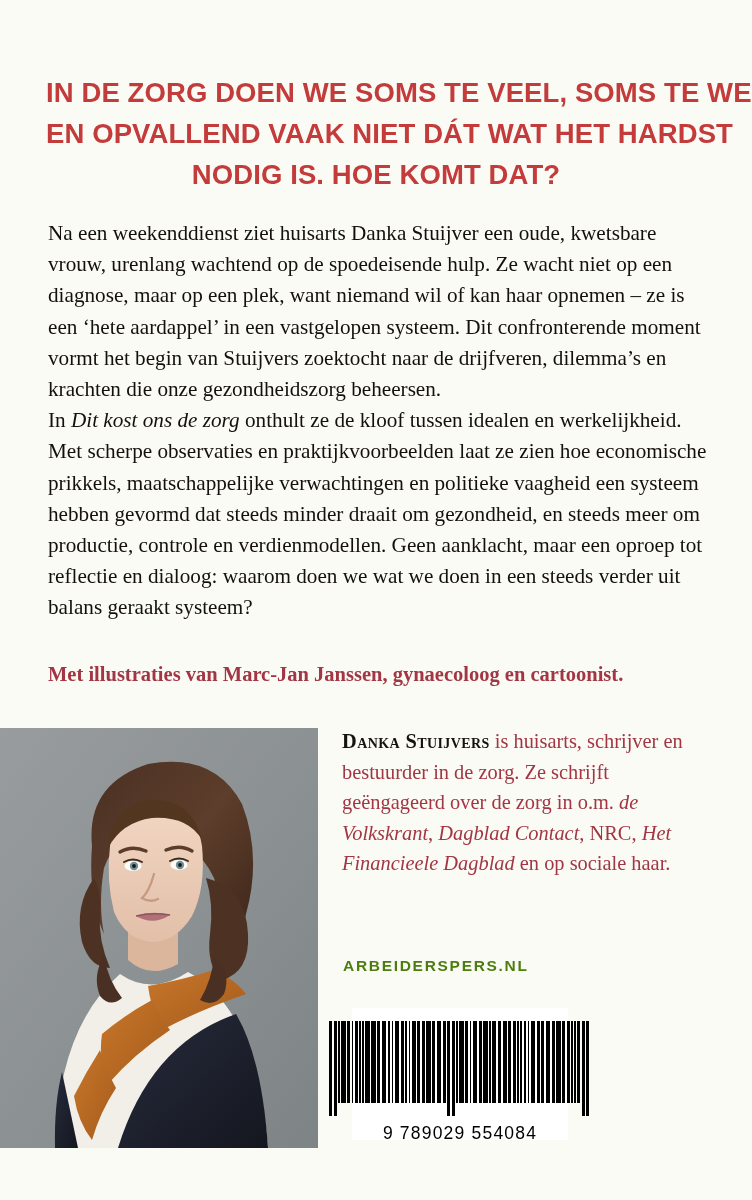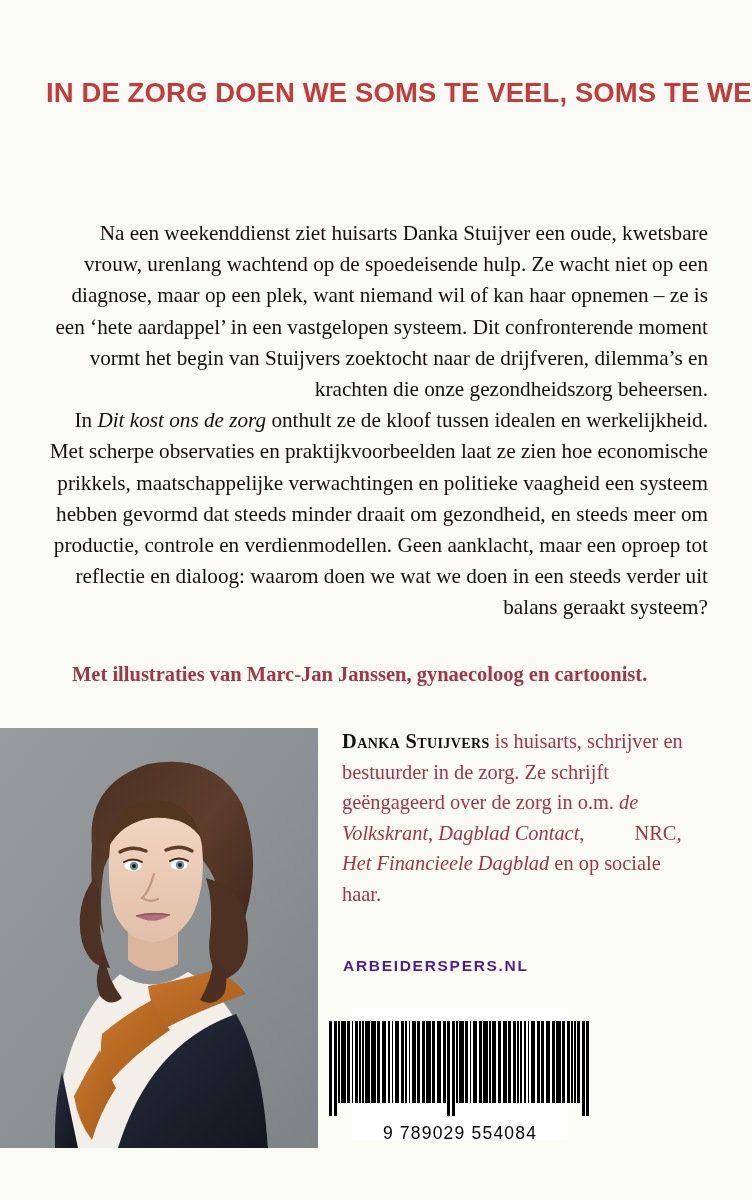--- a/index.html
+++ b/index.html
@@ -44,40 +44,38 @@
   
   .blurb {
     position: absolute;
     left: 48px;
     top: 218px;
     width: 660px;
     color: #14100e;
     font-size: 21.2px;
     line-height: 31.2px;
     font-family: "Liberation Serif", serif;
-    text-align: right;
   }
   .blurb p {
     margin: 0;
   }
   .blurb .booktitle {
     font-style: italic;
   }
 
   .credit {
     position: absolute;
     left: 48px;
     top: 660px;
     width: 660px;
     color: #a23644;
     font-size: 20.5px;
     line-height: 28px;
     font-weight: bold;
     font-family: "Liberation Serif", serif;
-    margin-left: 24px;
   }
 
   
   .photo {
     position: absolute;
     left: 0px;
     top: 728px;
     width: 318px;
     height: 420px;
     overflow: hidden;
@@ -105,29 +103,28 @@
     font-weight: bold;
     font-variant: small-caps;
     letter-spacing: 0.4px;
   }
   .bio .pub {
     font-style: italic;
   }
   .bio .pub-sc {
     font-variant: small-caps;
     font-style: normal;
-    margin-left: 45px;
   }
 
   
   .publisher {
     position: absolute;
     left: 343px;
     top: 957px;
-    color: #4c1d95;
+    color: #4d7c0f;
     font-family: "Liberation Sans", sans-serif;
     font-weight: bold;
     font-size: 15.5px;
     letter-spacing: 1.7px;
   }
 
   
   .barcode-box {
     position: absolute;
     left: 352px;
@@ -163,20 +160,22 @@
     margin-top: 20px;
   }
 </style>
 </head>
 <body>
 
 <div class="cover">
 
   <div class="headline">
     <span class="hl-line">IN DE ZORG DOEN WE SOMS TE VEEL, SOMS TE WEINIG,</span>
+    <span class="hl-line">EN OPVALLEND VAAK NIET DÁT WAT HET HARDST</span>
+    <span class="hl-line">NODIG IS. HOE KOMT DAT?</span>
   </div>
 
   <div class="blurb">
     <p>Na een weekenddienst ziet huisarts Danka Stuijver een oude, kwetsbare vrouw, urenlang wachtend op de spoedeisende hulp. Ze wacht niet op een diagnose, maar op een plek, want niemand wil of kan haar opnemen – ze is een ‘hete aardappel’ in een vastgelopen systeem. Dit confronterende moment vormt het begin van Stuijvers zoektocht naar de drijfveren, dilemma’s en krachten die onze gezondheidszorg beheersen.</p>
     <p><span>In </span><span class="booktitle">Dit kost ons de zorg</span><span> onthult ze de kloof tussen idealen en werkelijkheid. Met scherpe observaties en praktijkvoorbeelden laat ze zien hoe economische prikkels, maatschappelijke verwachtingen en politieke vaagheid een systeem hebben gevormd dat steeds minder draait om gezondheid, en steeds meer om productie, controle en verdienmodellen. Geen aanklacht, maar een oproep tot reflectie en dialoog: waarom doen we wat we doen in een steeds verder uit balans geraakt systeem?</span></p>
   </div>
 
   <div class="credit">Met illustraties van Marc-Jan Janssen, gynaecoloog en cartoonist.</div>
 
   <div class="photo">

